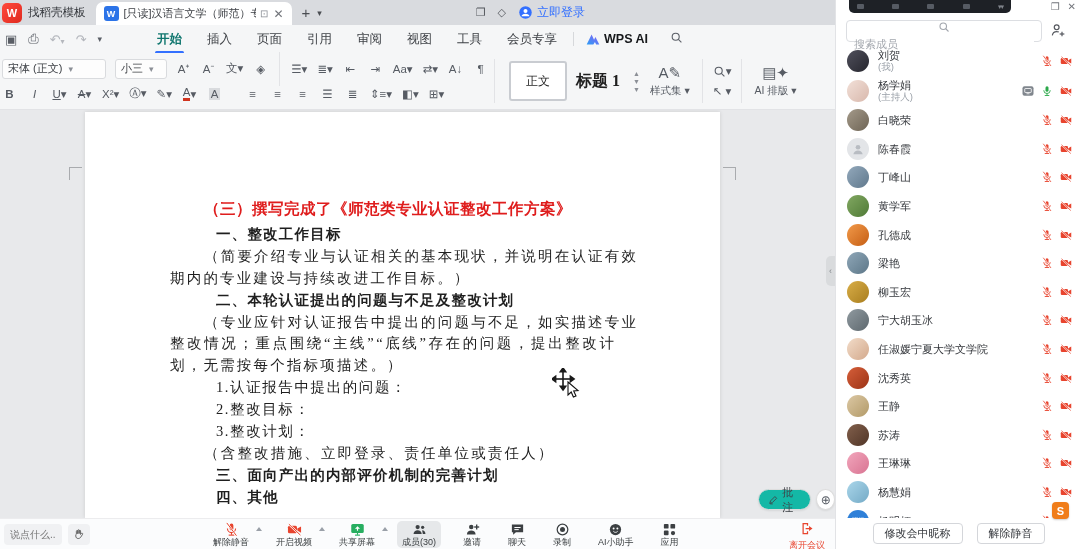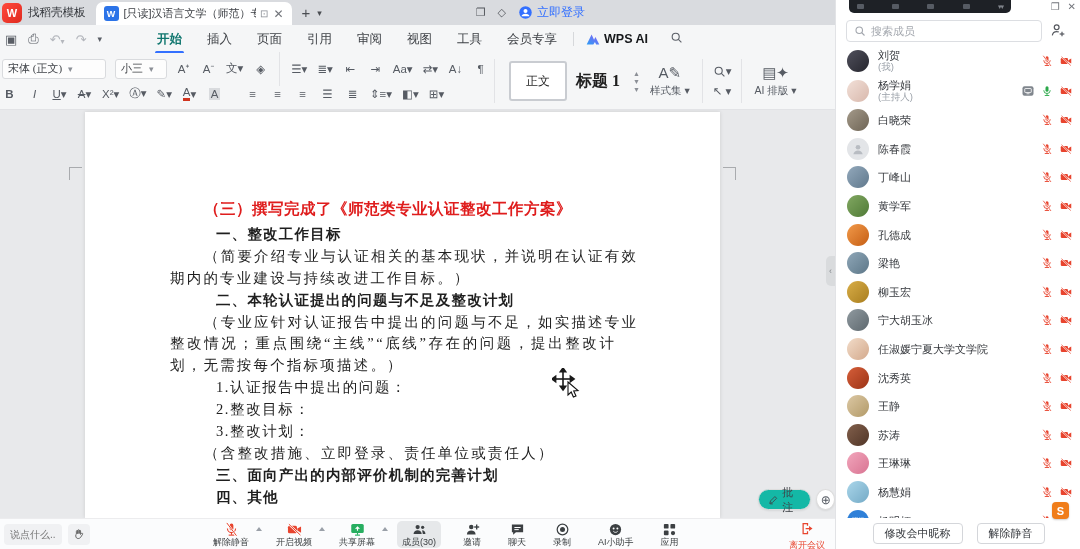--- a/index.html
+++ b/index.html
@@ -37,21 +37,21 @@
   .menu-div { width:1px; height:14px; background:#d6d8db; margin:0 2px; }
   .wpsai { display:flex; align-items:center; gap:4px; font-size:12.5px; font-weight:bold; color:#17191c; }
   .search-glyph svg { width:13px; height:13px; }
 
   
   .ribbon { position:absolute; left:0; top:53px; width:835px; height:57px; background:#f5f6f7; border-bottom:1px solid #e2e3e6; display:flex; }
   .rb-left { display:flex; flex-direction:column; justify-content:center; gap:5px; padding-left:2px; }
   .rb-row { display:flex; align-items:center; gap:9px; height:20px; color:#565b63; font-size:12px; }
   .combo { background:#fdfdfd; border:1px solid #d9dbde; border-radius:3px; height:20px; display:flex; align-items:center; padding:0 5px; gap:6px; color:#3f4247; }
   .combo .cv { font-size:9px; color:#8b8f96; }
-  .fname { width:104px;font-family:Liberation Serif, serif; } .fsize { width:52px; }
+  .fname { width:104px; } .fsize { width:52px; }
   .ric { display:inline-flex; align-items:center; justify-content:center; min-width:15px; height:16px; font-size:11.5px; color:#565b63; white-space:nowrap; }
   .ric .fc { border-bottom:3px solid #d0341f; line-height:11px; }
   .ric .cs { background:#d9dbde; padding:0 2px; }
   .rb-div { width:1px; background:#e2e3e6; margin:6px 6px; }
   .styles { display:flex; align-items:center; margin-left:8px; }
   .style-normal { width:58px; height:40px; background:#fff; border:2px solid #c9ccd1; border-radius:3px; display:flex; align-items:center; justify-content:center; font-size:12px; color:#1f1f1f; font-family:"Liberation Serif",serif; }
   .style-h1 { width:62px; height:40px; display:flex; align-items:center; justify-content:center; font-size:16px; font-weight:bold; color:#1f1f1f; font-family:"Liberation Serif",serif; }
   .style-steps { display:flex; flex-direction:column; gap:1px; color:#8b8f96; font-size:7px; line-height:7px; margin:0 4px; }
   .rb-tool { display:flex; flex-direction:column; align-items:center; justify-content:center; gap:2px; color:#565b63; font-size:10.5px; padding:0 6px; }
   .rb-tool .big { font-size:15px; }
@@ -91,21 +91,21 @@
   .leave svg { width:15px; height:15px; }
   .leave .mlabel { font-size:9px; color:#e8442e; line-height:10px; white-space:nowrap; }
 
   
   .panel { position:absolute; left:835px; top:0; width:245px; height:549px; background:#fff; border-left:1px solid #e2e3e6; }
   .minibar { position:absolute; left:13px; top:0; width:162px; height:13px; background:#1e2126; border-radius:0 0 5px 5px; display:flex; align-items:center; justify-content:space-between; padding:0 8px; }
   .minibar .dot { width:7px; height:5px; background:#565b63; border-radius:1px; }
   .minibar .dd { color:#82868d; font-size:7px; letter-spacing:-1px; }
   .panel-winctl { position:absolute; right:4px; top:1px; display:flex; gap:8px; color:#73767c; font-size:10px; }
   .searchrow { position:absolute; left:0; top:18px; width:245px; height:26px; display:flex; align-items:center; }
-  .searchbox { margin-left:10px; width:196px; height:22px; border:1px solid #dcdee2; border-radius:4px; display:flex; align-items:center; padding:0 7px; gap:5px; background:#fff; }
+  .searchbox { margin-left:10px; width:196px; height:22px; border:1px solid #dcdee2; border-radius:4px; display:flex; align-items:center; padding:0 7px; gap:5px; background:#fff;flex-direction:column; }
   .searchbox svg { width:12px; height:12px; flex:0 0 auto; }
   .searchbox input { border:none; outline:none; width:100%; font-size:11px; color:#333; font-family:"Liberation Sans",sans-serif; }
   .searchbox input::placeholder { color:#a2a6ad; }
   .addperson { margin-left:8px; }
   .addperson svg { width:16px; height:16px; }
   .mlist { position:absolute; left:0; top:46px; width:245px; height:472px; overflow:hidden; }
   .mrow { display:flex; align-items:center; padding-left:11px; position:relative; }
   .avatar { width:22px; height:22px; border-radius:50%; flex:0 0 auto; display:flex; align-items:center; justify-content:center; overflow:hidden; color:#fff; font-size:6px; }
   .avatar svg { width:14px; height:14px; }
   .mtext { margin-left:9px; display:flex; flex-direction:column; justify-content:center; line-height:12px; min-width:0; }

